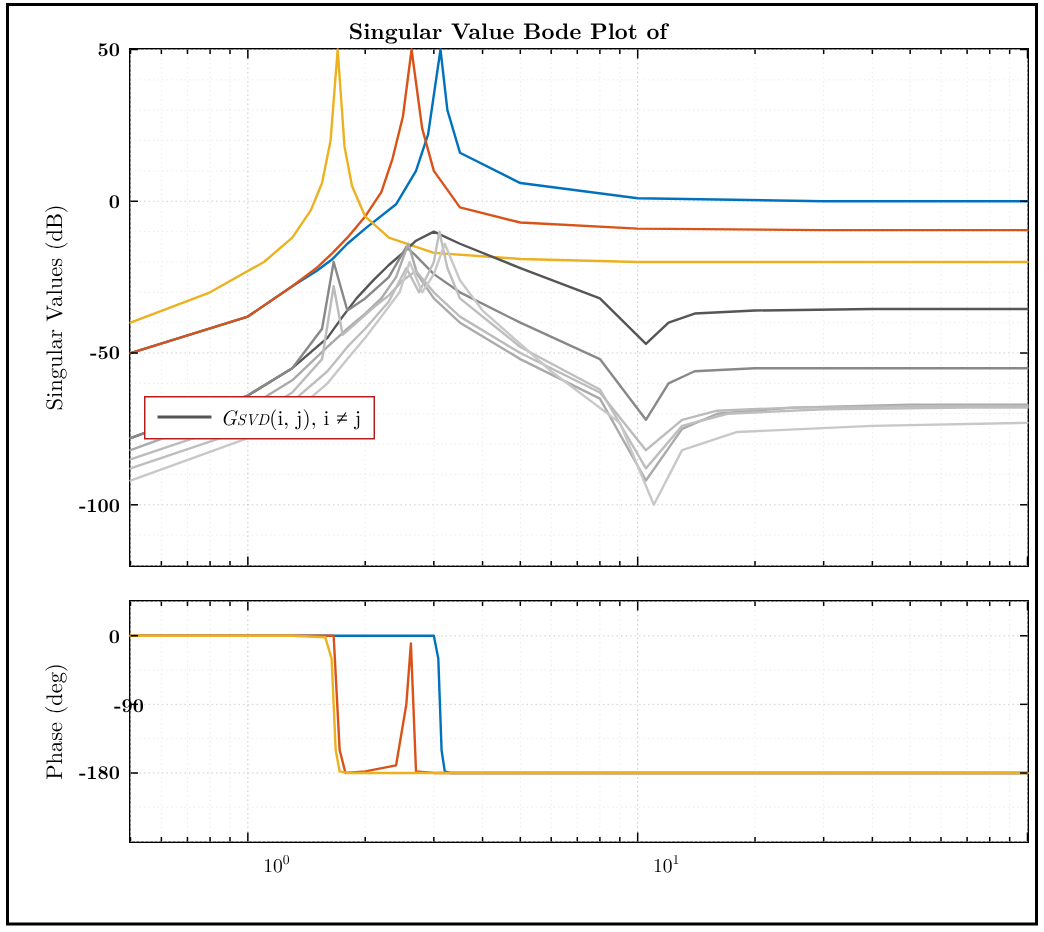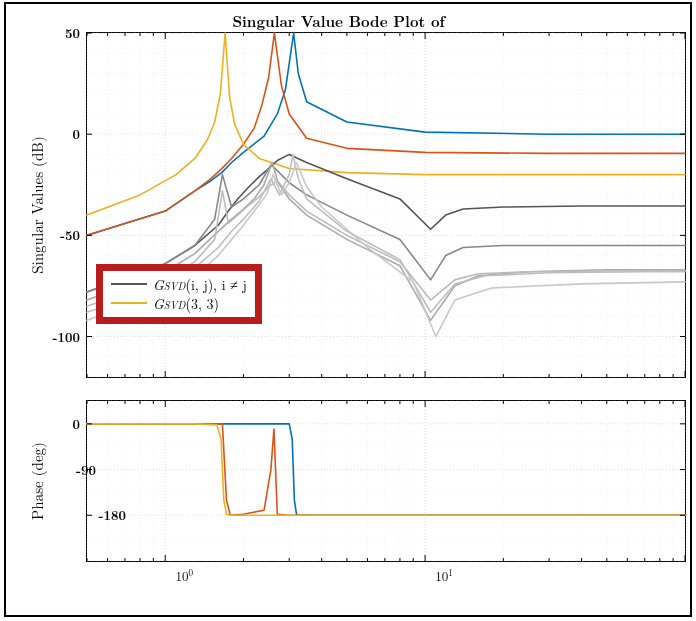--- a/index.html
+++ b/index.html
@@ -60,21 +60,21 @@
   .tick-label-y, .tick-label-x {
     position: absolute;
     font-size: 13px;
   }
   .tick-label-y { transform: translate(-100%, -50%); text-align: right; font-weight: bold; }
   .tick-label-x { transform: translate(-50%, 0); text-align: center; margin-left: 20px; }
   sup { font-size: 0.7em; }
   .legend-box {
     position: absolute;
     background: #fff;
-    border: 7px solid #b91c1c;
+    border: 1px solid #b91c1c;
     padding: 4px 8px 4px 8px;
     font-size: 14px;
     line-height: 1.35;
   }
   .legend-row {
     display: flex;
     align-items: center;
   }
   .legend-swatch {
     width: 36px;
@@ -300,42 +300,36 @@
       </svg>
   </div>
   <div class="ylabel" style="left:36px; top:481px;">Phase (deg)</div>
 
 
   <div class="tick-label-y" style="left: 80px; top: 335.529px; text-align: center;" id="ymag-0">-100</div>
   <div class="tick-label-y" style="left: 80px; top: 234.353px;" id="ymag-1">-50</div>
   <div class="tick-label-y" style="left: 80px; top: 133.176px;" id="ymag-2">0</div>
   <div class="tick-label-y" style="left: 80px; top: 32px;" id="ymag-3">50</div>
 
-  <div class="tick-label-y" style="left: 80px; top: 514.286px; margin-left: 46px;" id="yph-0">-180</div>
+  <div class="tick-label-y" style="left: 80px; top: 514.286px;" id="yph-0">-180</div>
   <div class="tick-label-y" style="left: 80px; top: 468.571px; margin-left: 16px;" id="yph-1">-90</div>
   <div class="tick-label-y" style="left: 80px; top: 422.857px;" id="yph-2">0</div>
 
   <div class="tick-label-x" id="xt-0" style="top: 566px; left: 164.233px;">
     <span>10</span><sup>0</sup>
   </div>
   <div class="tick-label-x" id="xt-1" style="top: 566px; left: 424.116px;">
     <span>10</span><sup>1</sup>
   </div>
   <div class="tick-label-x" id="xt-2" style="top: 566px; left: 684px;">
     <span>10</span><sup>2</sup>
   </div>
 
   <div class="legend-box" style="left:96px; top:264px;">
     <div class="legend-row">
       <span class="legend-swatch" style="border-color:#555555;"></span>
       <span>
         <i>G</i><span class="sub">SVD</span><span>(i, j),  i ≠ j</span>
       </span>
     </div>
-    <div class="legend-row">
-      <span class="legend-swatch" style="border-color:#EDB120;"></span>
-      <span>
-        <i>G</i><span class="sub">SVD</span><span>(3, 3)</span>
-      </span>
-    </div>
   </div>
 
 </div>
 
 </body></html>

